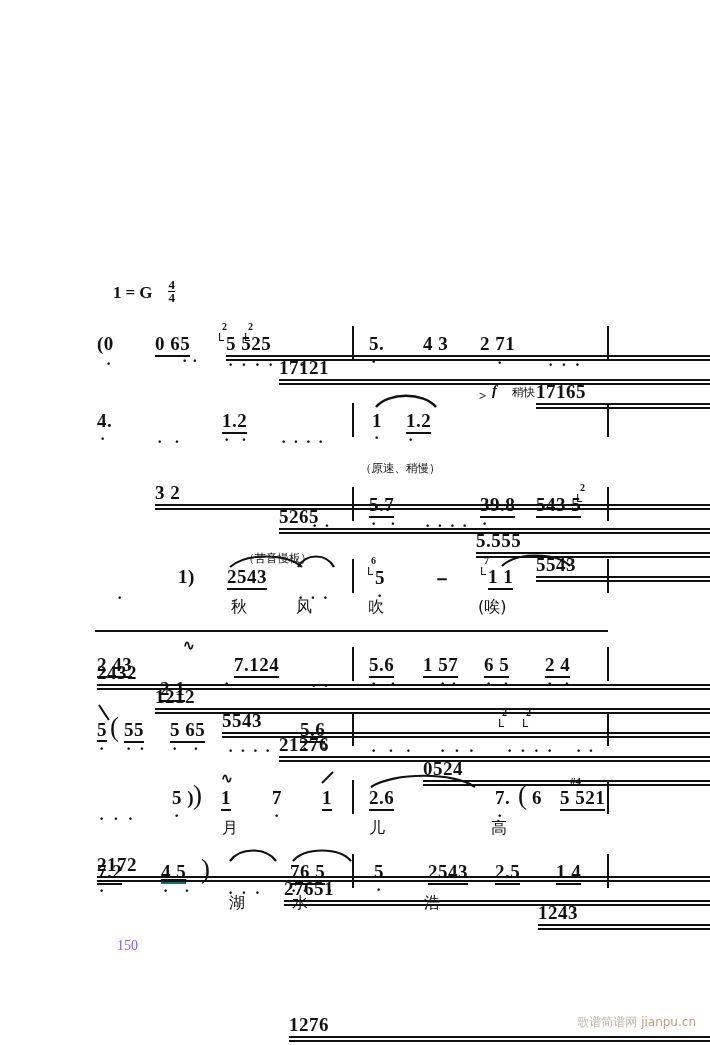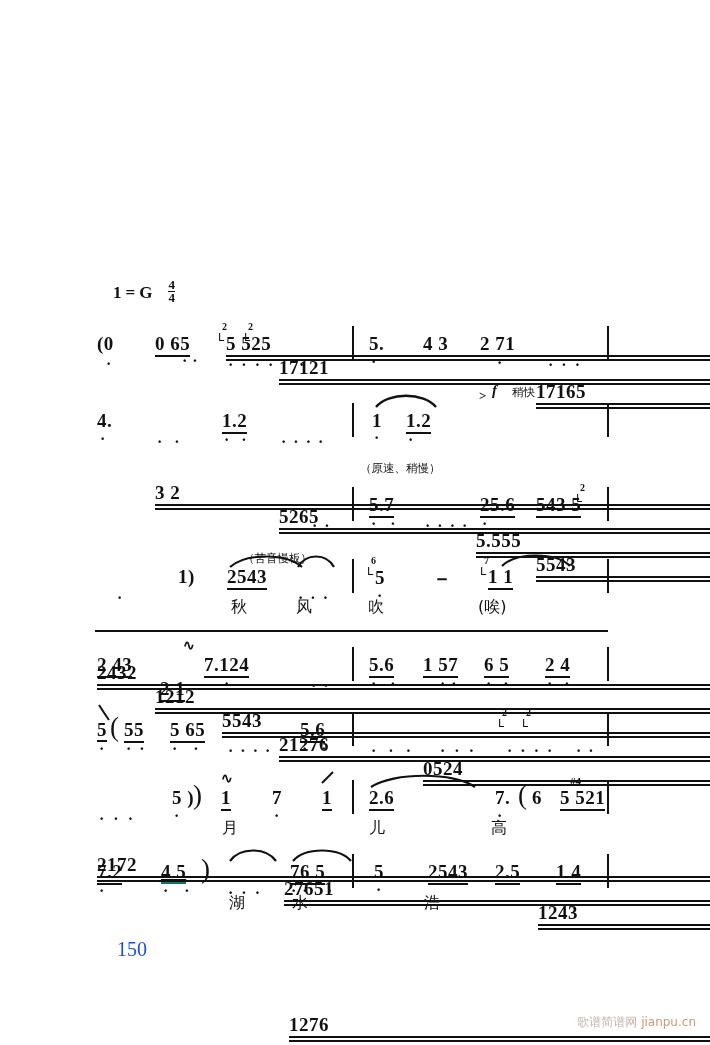--- a/index.html
+++ b/index.html
@@ -130,21 +130,21 @@
   .dash{
     position:absolute;font-size:20px;font-weight:bold;color:#111;line-height:1;
   }
   .sharp{
     position:absolute;font-size:11px;font-weight:bold;color:#111;line-height:1;
   }
 
   .pageno{
     position:absolute;left:117px;top:938px;
     font-family:"Liberation Serif", serif;
-    font-size:20px;color:#1d4ed8;
+    font-size:14px;color:#8b5cf6;
   }
   .watermark{
     position:absolute;right:14px;bottom:14px;
     font-family:"DejaVu Sans", sans-serif;
     font-size:12px;
     color:#b9a99b;
     opacity:.85;
     white-space:nowrap;
   }
   .watermark .wm2{color:#c08a5a;}
@@ -245,21 +245,21 @@
     <div class="dots" style="left:312px;top:518px;letter-spacing:7px;">··</div>
 
     <div class="barline" style="left:352px;top:487px;height:34px;"></div>
 
     <div class="cell b1" style="left:369px;top:494px;">5.7</div>
     <div class="dots" style="left:371px;top:516px;letter-spacing:14px;">··</div>
 
     <div class="cell b2" style="left:423px;top:494px;">0524</div>
     <div class="dots" style="left:425px;top:518px;letter-spacing:7px;">····</div>
 
-    <div class="cell b1" style="left:480px;top:494px;">25.6</div>
+    <div class="cell b1" style="left:480px;top:494px;">39.8</div>
     <div class="dots" style="left:482px;top:516px;">·</div>
 
     <div class="grace" style="left:580px;top:483px;">2</div>
     <div class="gracehook" style="left:576px;top:493px;">ᒪ</div>
     <div class="cell b1" style="left:536px;top:494px;">543 5</div>
 
     <div class="barline" style="left:607px;top:487px;height:34px;"></div>
 
     <div class="anno" style="left:243px;top:551px;">（苦音慢板）</div>
 
@@ -310,21 +310,21 @@
     <div class="lyric" style="left:368px;top:597px;">吹</div>
     <div class="lyric" style="left:478px;top:597px;">(唉)</div>
 
     <div class="sysline" style="left:95px;top:630px;width:513px;"></div>
 
     <div class="cell b1" style="left:97px;top:654px;">2 43</div>
 
     <div class="trill" style="left:183px;top:639px;">∿</div>
     <div class="cell b1" style="left:160px;top:678px;">2 1</div>
 
-    <div class="cell b1" style="left:204px;top:654px;">7.124</div>
+    <div class="cell b1" style="left:234px;top:654px;">7.124</div>
     <div class="dots" style="left:224px;top:676px;">·</div>
 
     <div class="cell b2" style="left:289px;top:654px;">1276</div>
     <div class="dots" style="left:311px;top:678px;letter-spacing:7px;">··</div>
 
     <div class="barline" style="left:352px;top:647px;height:34px;"></div>
 
     <div class="cell b1" style="left:369px;top:654px;">5.6</div>
     <div class="dots" style="left:371px;top:676px;letter-spacing:14px;">··</div>
 

